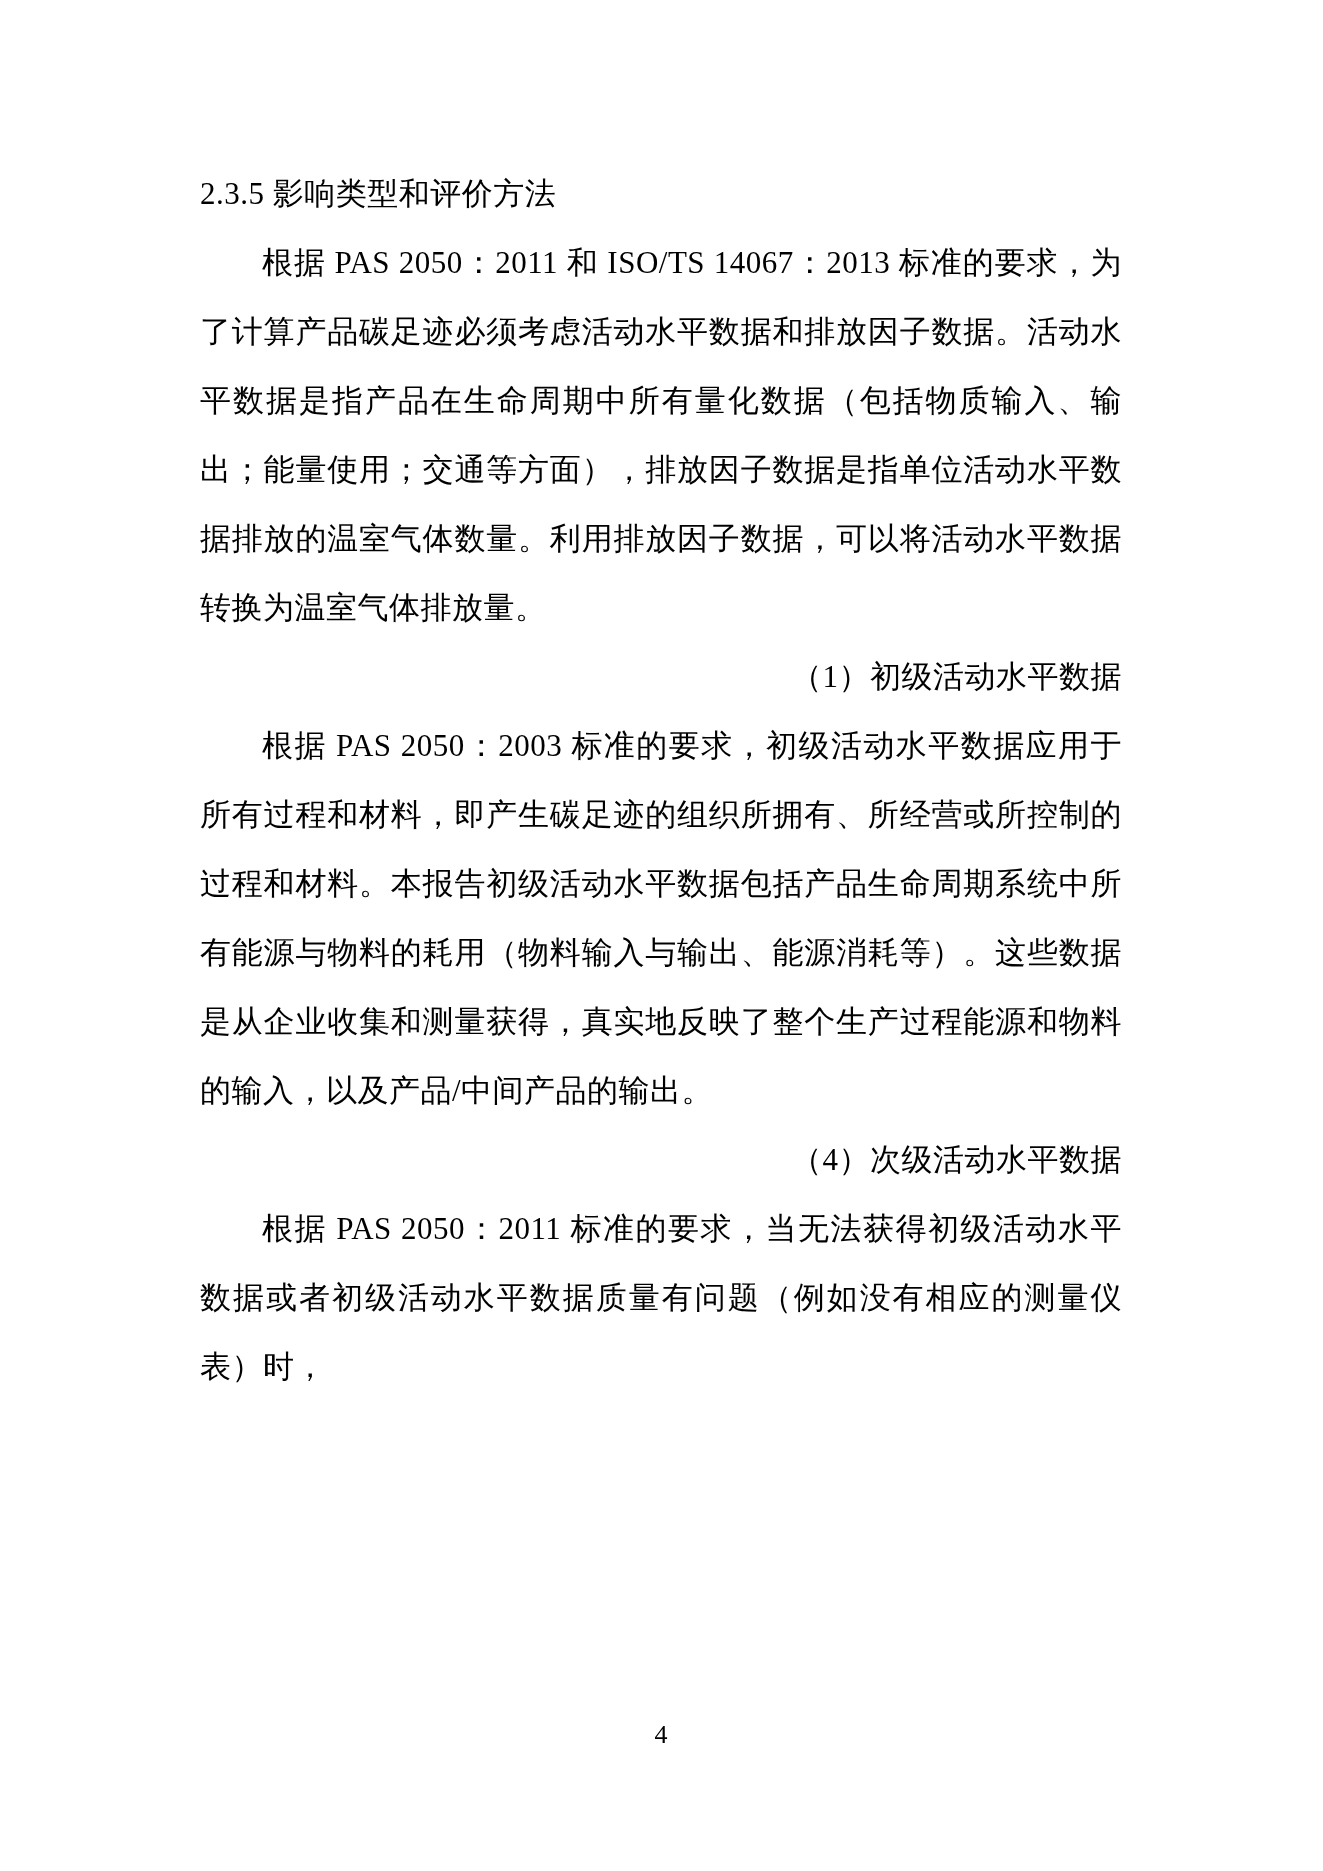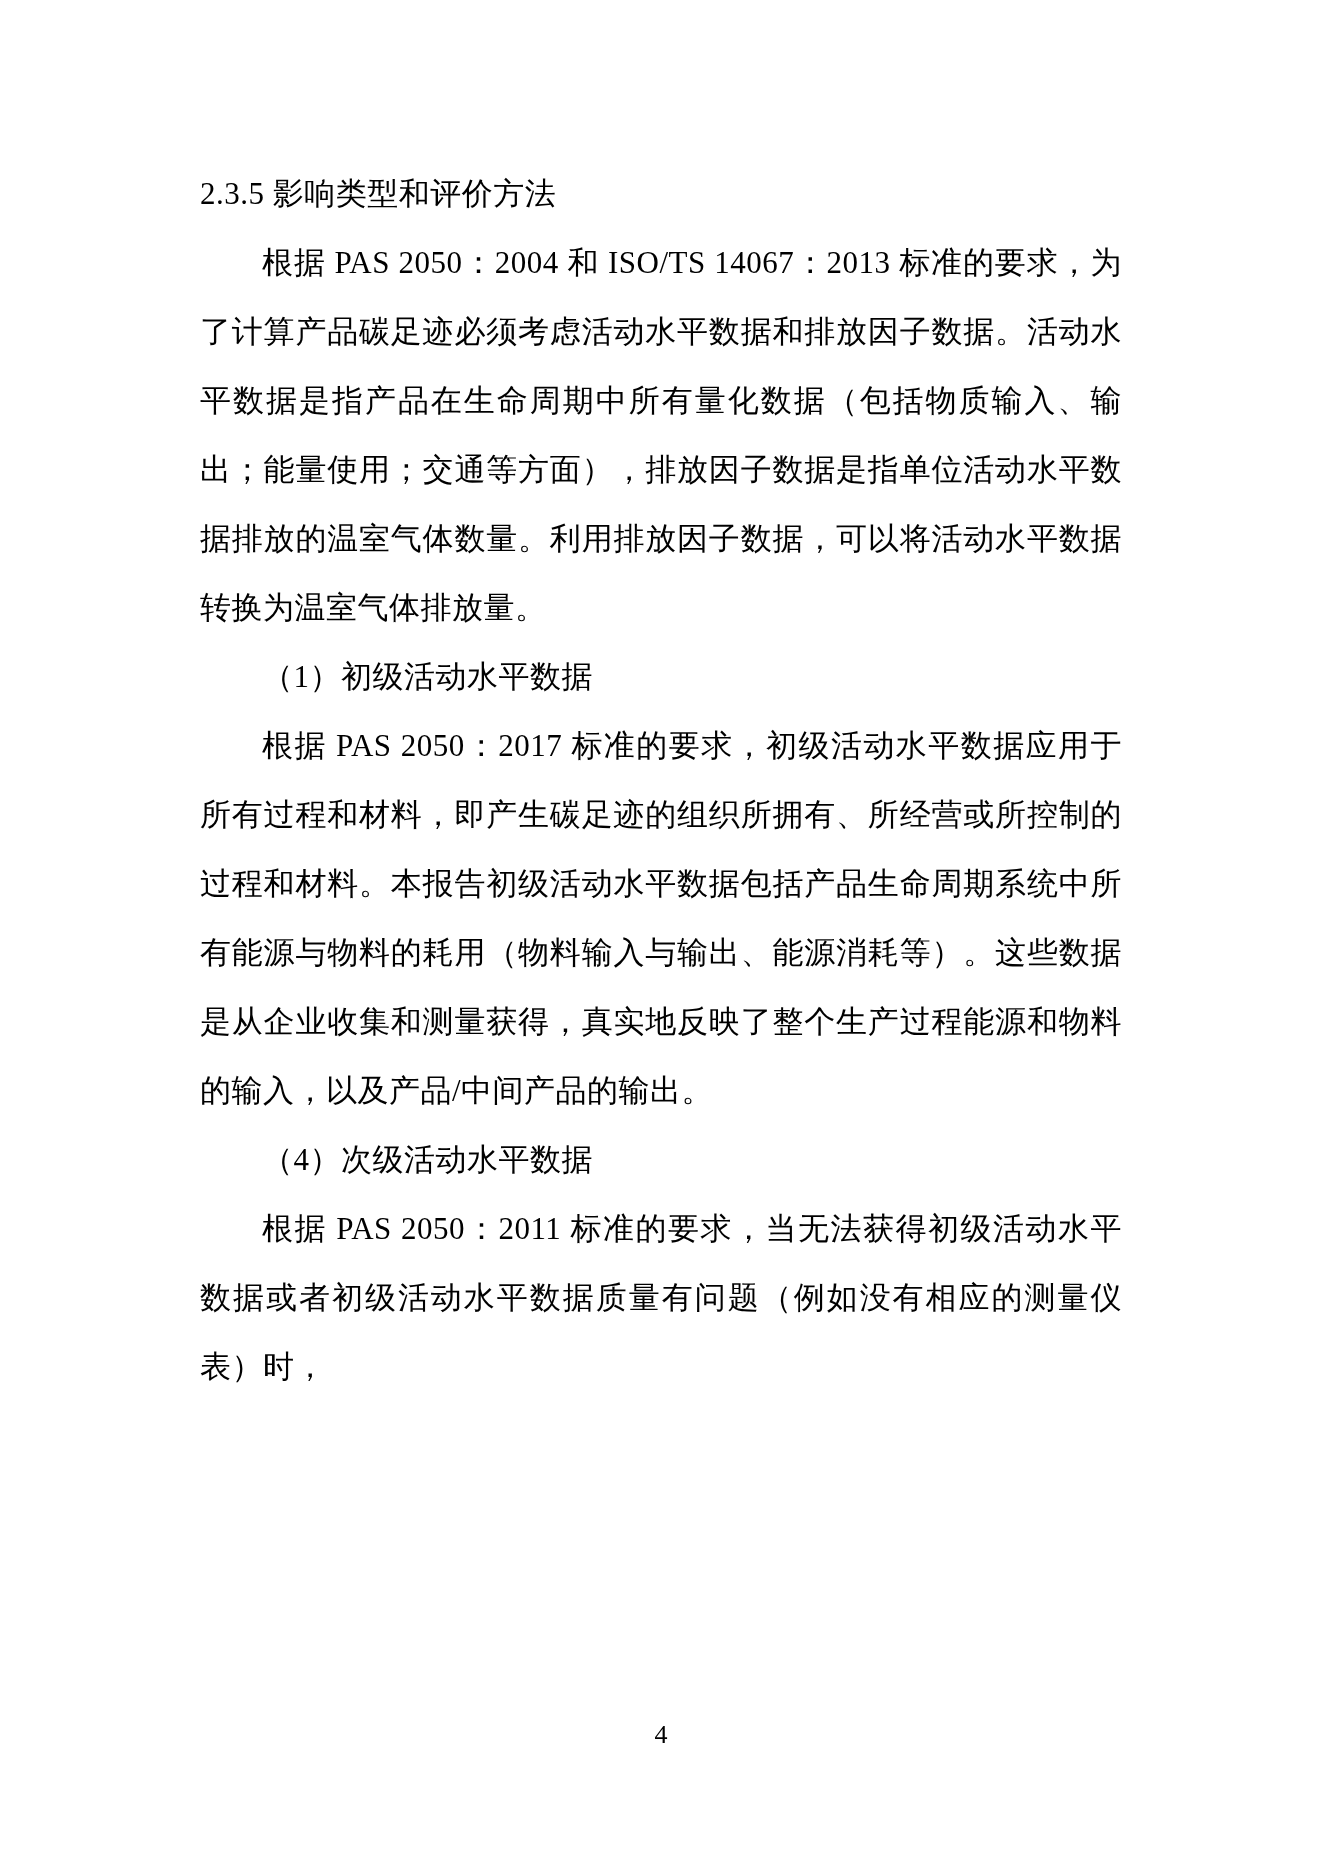--- a/index.html
+++ b/index.html
@@ -39,40 +39,40 @@
     font-size: 31px;
     font-weight: normal;
     line-height: 69px;
     text-indent: 0;
   }
   .content p {
     margin: 0;
     text-indent: 2em;
   }
   .content p.item-head {
-    text-align: left;
+    text-align: right;
   }
   .footer {
     position: absolute;
     top: 1720px;
     left: 200px;
     width: 922px;
     text-align: center;
     font-size: 26px;
     line-height: 30px;
   }
 </style>
 </head>
 <body>
 
 <div class="page">
   <div class="content">
     <h2>2.3.5 影响类型和评价方法</h2>
-    <p>根据 PAS 2050：2004 和 ISO/TS 14067：2013 标准的要求，为了计算产品碳足迹必须考虑活动水平数据和排放因子数据。活动水平数据是指产品在生命周期中所有量化数据（包括物质输入、输出；能量使用；交通等方面），排放因子数据是指单位活动水平数据排放的温室气体数量。利用排放因子数据，可以将活动水平数据转换为温室气体排放量。</p>
+    <p>根据 PAS 2050：2011 和 ISO/TS 14067：2013 标准的要求，为了计算产品碳足迹必须考虑活动水平数据和排放因子数据。活动水平数据是指产品在生命周期中所有量化数据（包括物质输入、输出；能量使用；交通等方面），排放因子数据是指单位活动水平数据排放的温室气体数量。利用排放因子数据，可以将活动水平数据转换为温室气体排放量。</p>
     <p class="item-head">（1）初级活动水平数据</p>
-    <p>根据 PAS 2050：2017 标准的要求，初级活动水平数据应用于所有过程和材料，即产生碳足迹的组织所拥有、所经营或所控制的过程和材料。本报告初级活动水平数据包括产品生命周期系统中所有能源与物料的耗用（物料输入与输出、能源消耗等）。这些数据是从企业收集和测量获得，真实地反映了整个生产过程能源和物料的输入，以及产品/中间产品的输出。</p>
+    <p>根据 PAS 2050：2003 标准的要求，初级活动水平数据应用于所有过程和材料，即产生碳足迹的组织所拥有、所经营或所控制的过程和材料。本报告初级活动水平数据包括产品生命周期系统中所有能源与物料的耗用（物料输入与输出、能源消耗等）。这些数据是从企业收集和测量获得，真实地反映了整个生产过程能源和物料的输入，以及产品/中间产品的输出。</p>
     <p class="item-head">（4）次级活动水平数据</p>
     <p>根据 PAS 2050：2011 标准的要求，当无法获得初级活动水平数据或者初级活动水平数据质量有问题（例如没有相应的测量仪表）时，</p>
   </div>
   <div class="footer">
     <span>4</span>
   </div>
 </div>
 
 </body></html>

